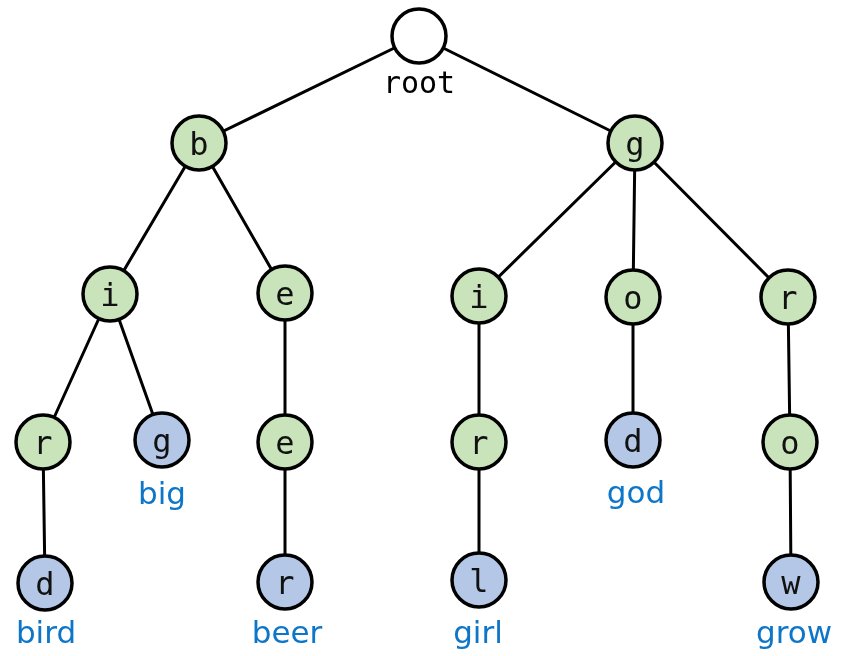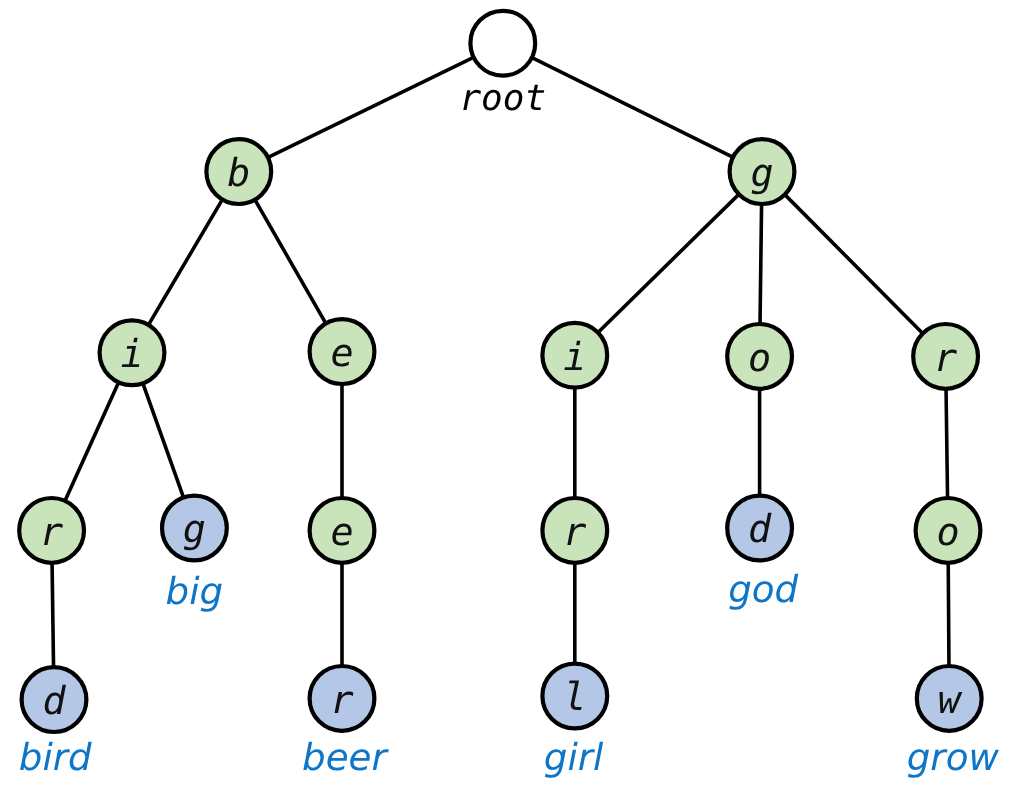--- a/index.html
+++ b/index.html
@@ -9,21 +9,20 @@
     width: 842px;
     height: 656px;
     overflow: hidden;
     font-family: "DejaVu Sans", sans-serif;
   }
   .stage {
     position: relative;
     width: 842px;
     height: 656px;
     background: #ffffff;
-    font-style: italic;
   }
   svg { display: block; }
   .edge {
     stroke: #000000;
     stroke-width: 3;
     stroke-linecap: round;
   }
   .node-circle {
     stroke: #000000;
     stroke-width: 3.5;

